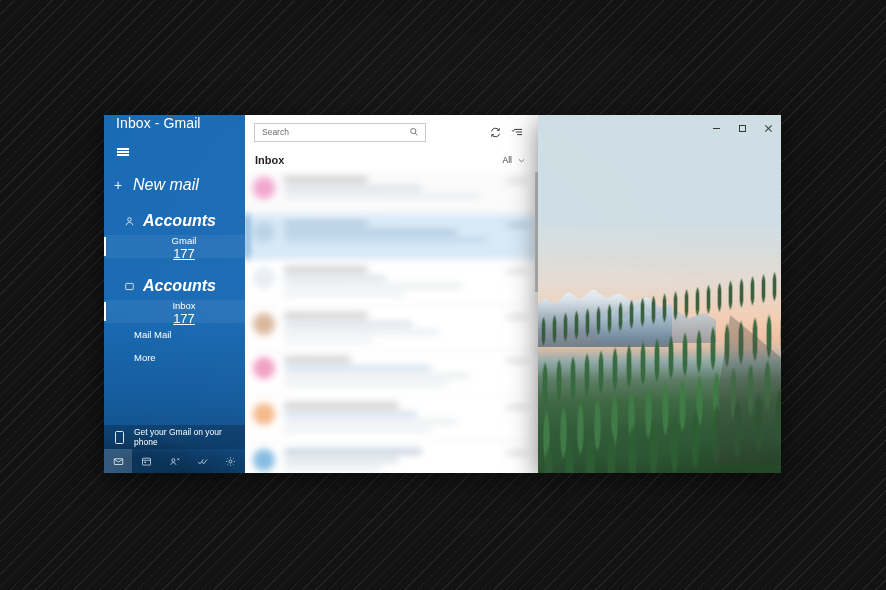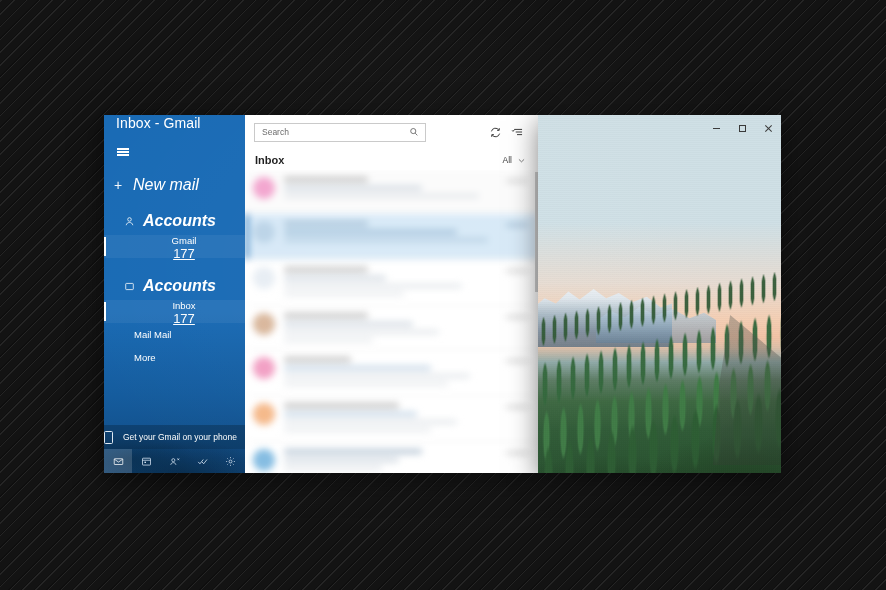--- a/index.html
+++ b/index.html
@@ -121,20 +121,21 @@
     position:absolute; left:0; top:2px; bottom:2px;
     width: 2px; background:#ffffff;
   }
   .sub-row.selected { background: rgba(255,255,255,0.06); flex-direction: column; }
 
   .spacer { flex: 1 1 auto; }
 
   #phone-promo {
     height: 24px;
     display:flex; align-items:center;
+    padding-left: 11px;
     background: rgba(0,0,0,0.22);
     font-size: 8.5px;
     cursor: pointer;
   }
   #phone-promo .phone-ico {
     width: 7px; height: 11px;
     border: 1.1px solid #dfe9f3; border-radius: 1.5px;
     margin-right: 10px; flex:0 0 7px;
   }
 

